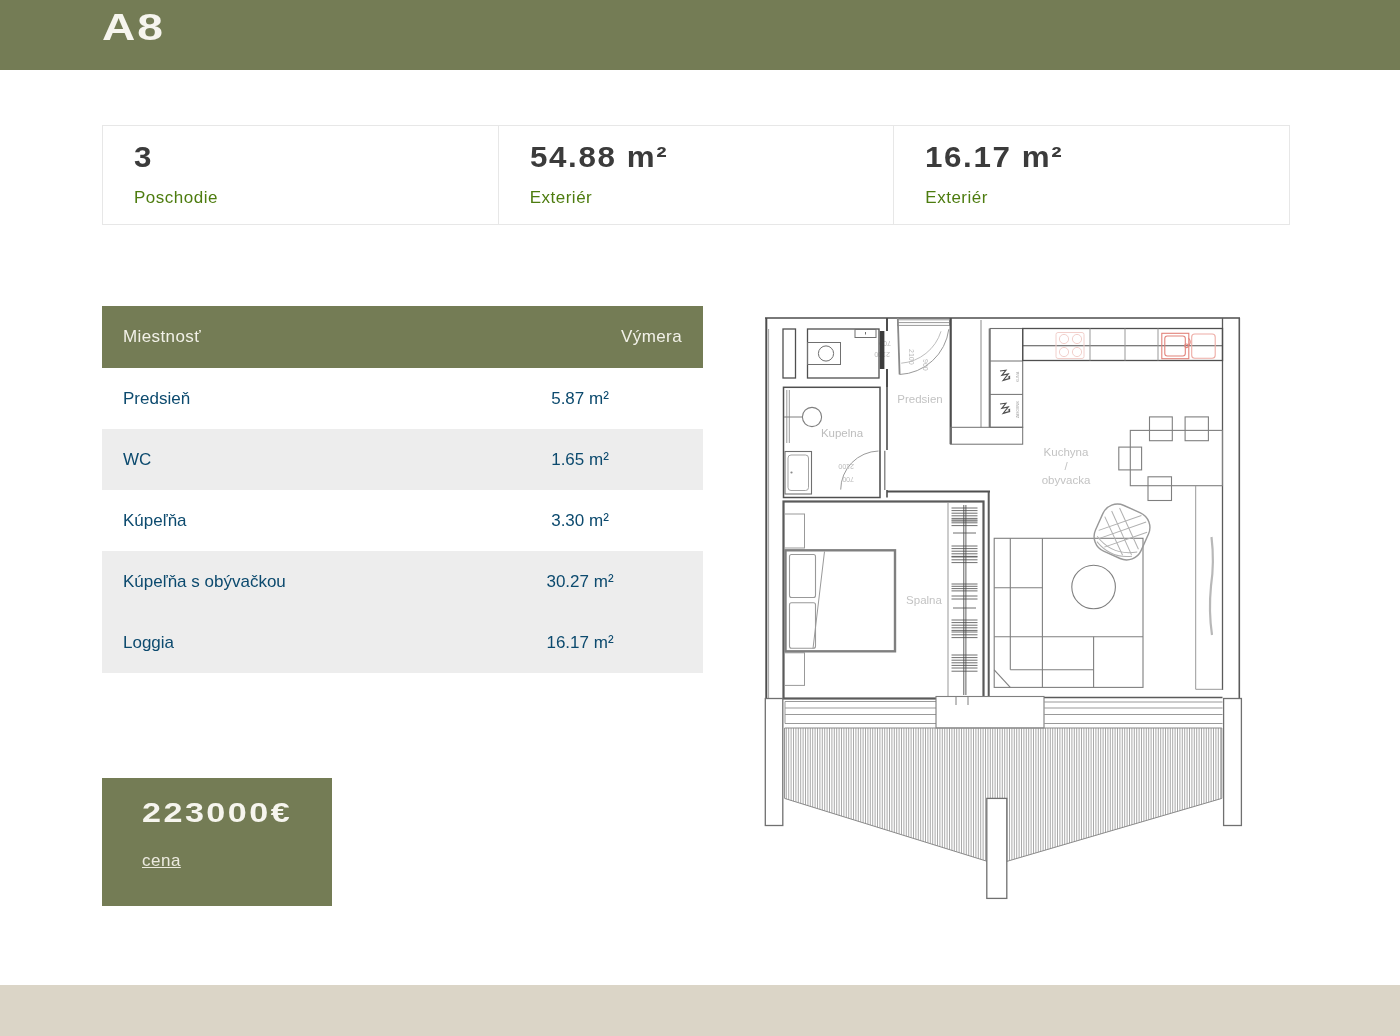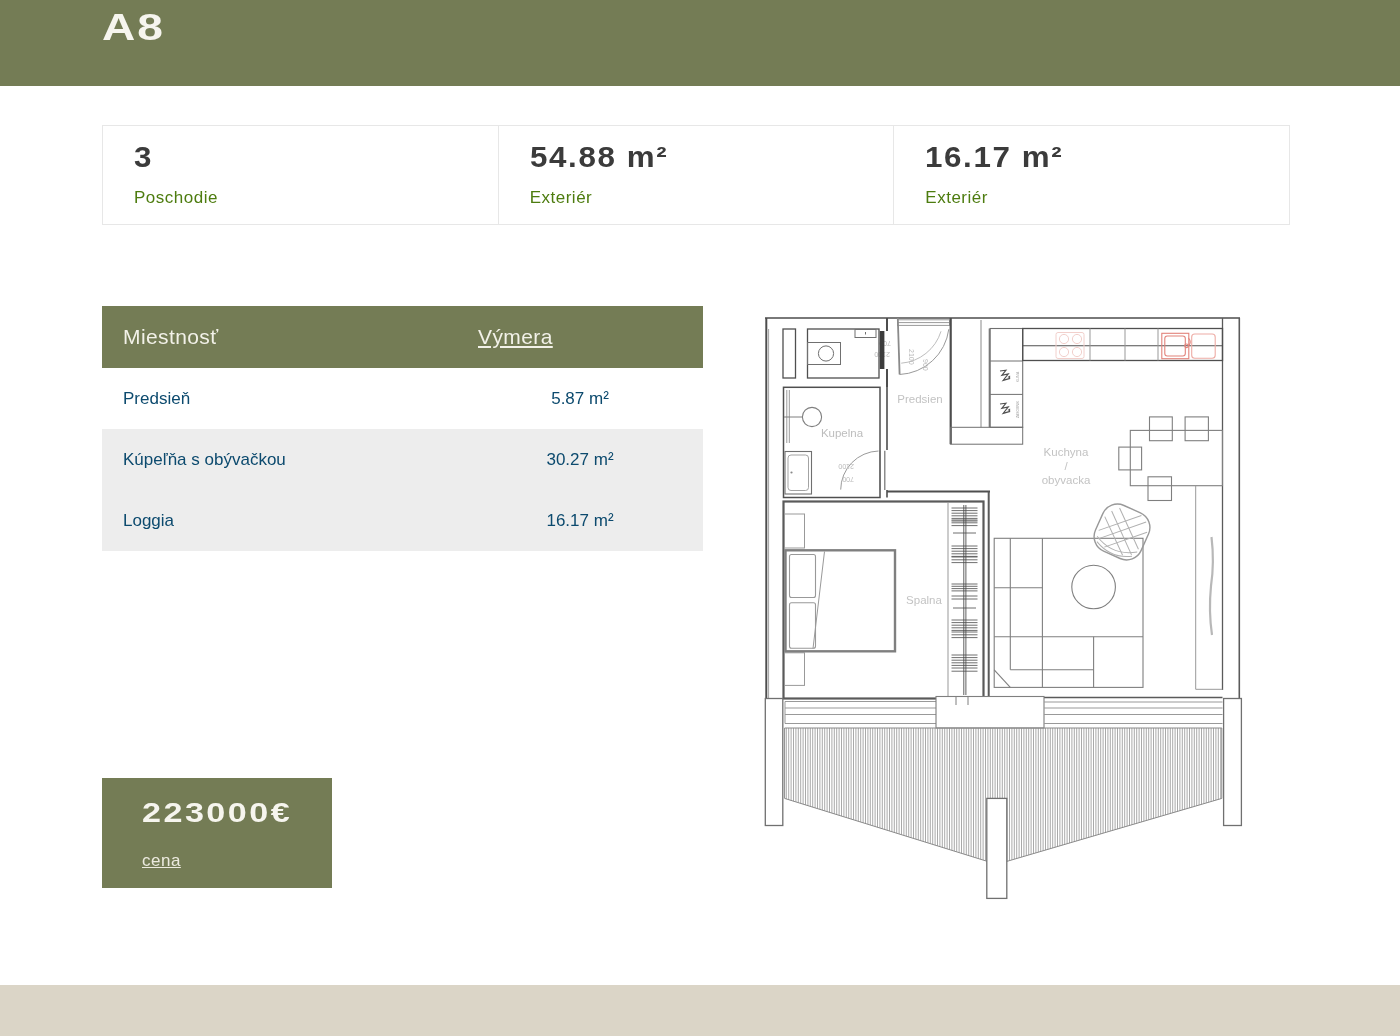--- a/index.html
+++ b/index.html
@@ -1,37 +1,37 @@
 <!DOCTYPE html>
 <html lang="sk"><head>
 <meta charset="utf-8">
 <title>A8</title>
 <style>
 * { margin:0; padding:0; box-sizing:border-box; }
 body { width:1400px; height:1036px; position:relative; background:#fff;
   font-family:"Liberation Sans", sans-serif; color:#3b3b3b; overflow:hidden; }
-.hdr { position:absolute; left:0; top:0; width:1400px; height:86px; background:#747c55; }
+.hdr { position:absolute; left:0; top:0; width:1400px; height:70px; background:#747c55; }
 .hdr h1 { position:absolute; left:102px; top:7px; font-size:36px; font-weight:bold;
   color:#f6f5ee; letter-spacing:1.5px; transform:scaleX(1.28); transform-origin:left top; }
 .stats { position:absolute; left:102px; top:125px; width:1188px; height:100px;
   border:1px solid #e7e7e7; display:flex; }
 .stat { flex:1; height:100%; border-right:1px solid #e7e7e7; padding:15px 0 0 31px; }
 .stat:last-child { border-right:none; }
 .stat .big { font-size:29px; font-weight:bold; color:#3b3b3b; letter-spacing:1.5px; transform:scaleX(1.08); transform-origin:left top; }
 .stat .lbl { font-size:17px; margin-top:14px; color:#4d7c0f; letter-spacing:0.5px; }
 .tbl { position:absolute; left:102px; top:306px; width:601px; }
 .tbl .head { height:62px; background:#747c55; color:#f2f1e8; display:flex; align-items:center;
-  font-size:21px; letter-spacing:0.4px; }
+  font-size:17px; letter-spacing:0.4px; }
 .tbl .head .c1 { padding-left:21px; width:376px; }
-.tbl .head .c2 { width:204px; text-align:left;text-decoration:underline; }
+.tbl .head .c2 { width:204px; text-align:right; }
 .row { height:61px; display:flex; align-items:center; font-size:17px; color:#0c4a6e; }
 .row.alt { background:#ededed; }
 .row .c1 { padding-left:21px; width:376px; }
 .row .c2 { width:204px; text-align:center; }
-.price { position:absolute; left:102px; top:778px; width:230px; height:110px; background:#747c55; }
+.price { position:absolute; left:102px; top:778px; width:230px; height:128px; background:#747c55; }
 .price .big { position:absolute; left:40px; top:19px; font-size:28px; font-weight:bold;
   color:#f6f5ee; letter-spacing:2px; transform:scaleX(1.22); transform-origin:left top; }
 .price .lbl { position:absolute; left:40px; top:73px; font-size:17px; color:#eceadf; letter-spacing:0.5px;text-decoration:underline; }
 .foot { position:absolute; left:0; top:985px; width:1400px; height:51px; background:#dbd5c7; }
 </style>
 </head>
 <body>
 
 <div class="hdr">
 
@@ -61,21 +61,29 @@
 <div class="head">
       <div class="c1">Miestnosť</div>
       <div class="c2">Výmera</div>
     </div>
 
 <div class="row">
       <div class="c1">Predsieň</div>
       <div class="c2">5.87 m²</div>
     </div>
 
-
+<div class="row alt">
+      <div class="c1">WC</div>
+      <div class="c2">1.65 m²</div>
+    </div>
+
+<div class="row">
+      <div class="c1">Kúpeľňa</div>
+      <div class="c2">3.30 m²</div>
+    </div>
 
 <div class="row alt">
       <div class="c1">Kúpeľňa s obývačkou</div>
       <div class="c2">30.27 m²</div>
     </div>
 
 
 <div class="row alt">
       <div class="c1">Loggia</div>
       <div class="c2">16.17 m²</div>

